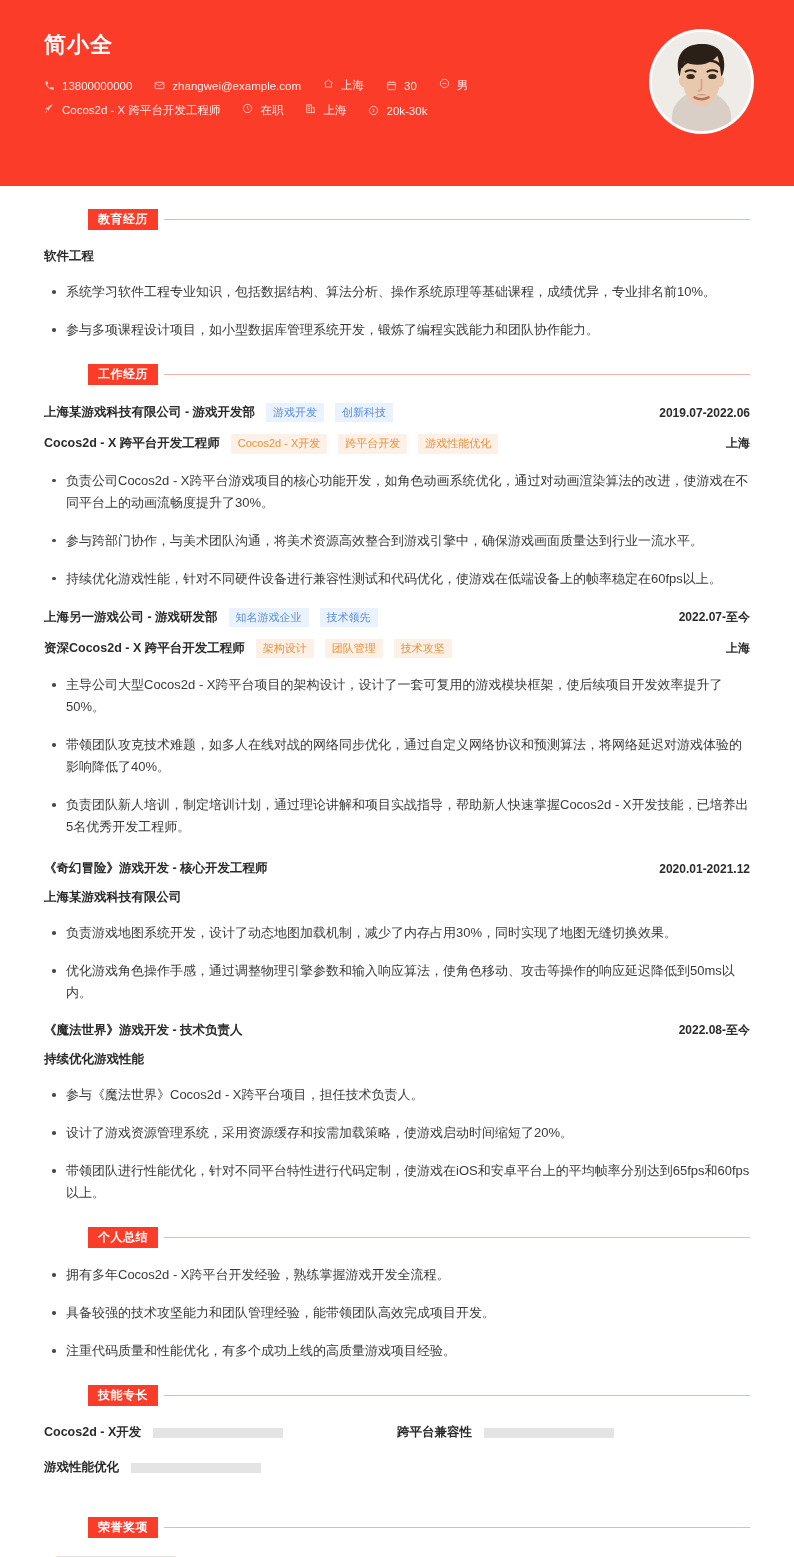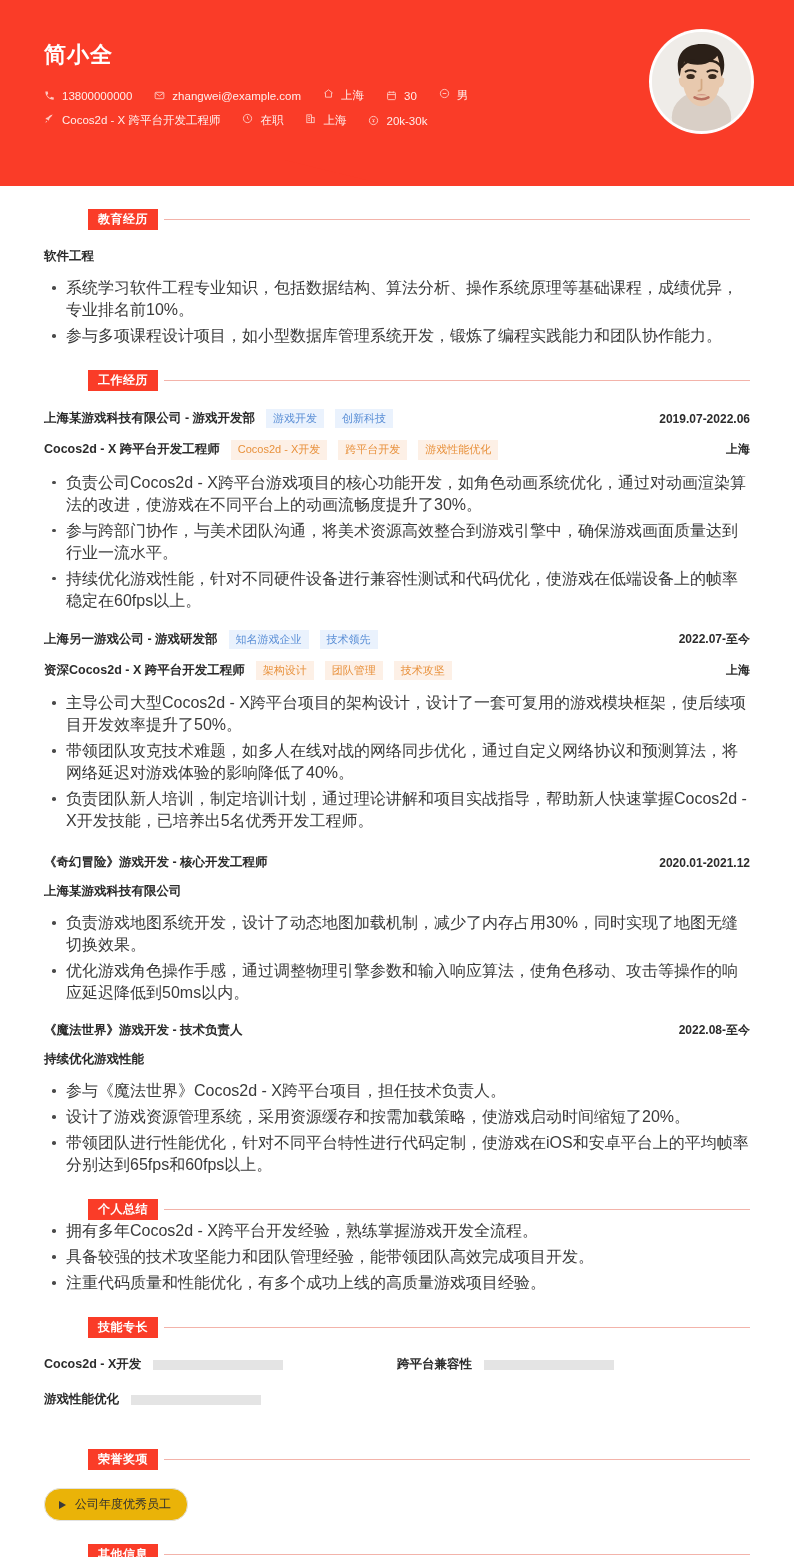--- a/index.html
+++ b/index.html
@@ -20,21 +20,21 @@
     overflow: hidden;
   }
   .header-clip {
     position: absolute; left: 0; top: 0; width: 794px; height: 186px;
     background: #fa3c28;
     -webkit-clip-path: polygon(0 0, 794px 0, 794px 186px, 390px 186px, 285px 160px, 0 160px);
     clip-path: polygon(0 0, 794px 0, 794px 186px, 390px 186px, 285px 160px, 0 160px);
   }
   .header-inner {
     position: absolute; left: 0; top: 0; width: 722px; height: 186px;
-    padding: 40px 40px 0 44px;
+    padding: 30px 40px 0 44px;
   }
   .name {
     font-size: 22px; font-weight: bold; color: #ffffff;
     letter-spacing: 1px; margin-bottom: 18px;
   }
   .meta-row {
     display: flex; align-items: center; flex-wrap: wrap;
     color: #ffe9e5; font-size: 11.5px; margin-bottom: 10px;
   }
   .meta-item { display: flex; margin-right: 22px; white-space: nowrap; }
@@ -74,22 +74,22 @@
   .loc { font-size: 12px; font-weight: bold; color: #2b2b2b; white-space: nowrap; }
 
   .tag { font-size: 11px; padding: 2px 7px 3px 7px; margin-left: 11px; white-space: nowrap; line-height:1.3;}
   .tag-blue { background: #eaf2fd; color: #5b8fd6; }
   .tag-orange { background: #fdf0e6; color: #e8913c; }
 
   .subttl { font-size: 12.5px; font-weight: bold; color: #2b2b2b; margin-bottom: 12px; }
 
   ul.bullets { list-style: none; margin: 0 0 0 4px; padding: 0; }
   ul.bullets li {
-    position: relative; padding-left: 18px; font-size: 16px; line-height: 22px;
-    color: #3a3a3a; margin-bottom: 4px;
+    position: relative; padding-left: 18px; font-size: 13px; line-height: 22px;
+    color: #3a3a3a; margin-bottom: 4px; margin-top: 16px;
   }
   ul.bullets li:before {
     content: ""; position: absolute; left: 4px; top: 9px;
     width: 3.5px; height: 3.5px; border-radius: 50%; background: #4a4a4a;
   }
 
   
   .skills-grid { display: flex; flex-wrap: wrap; margin-top: 18px; }
   .skill { width: 50%; display: flex; align-items: center; margin-bottom: 18px; }
   .skill-name { font-size: 12.5px; font-weight: bold; color: #2b2b2b; white-space: nowrap; }

